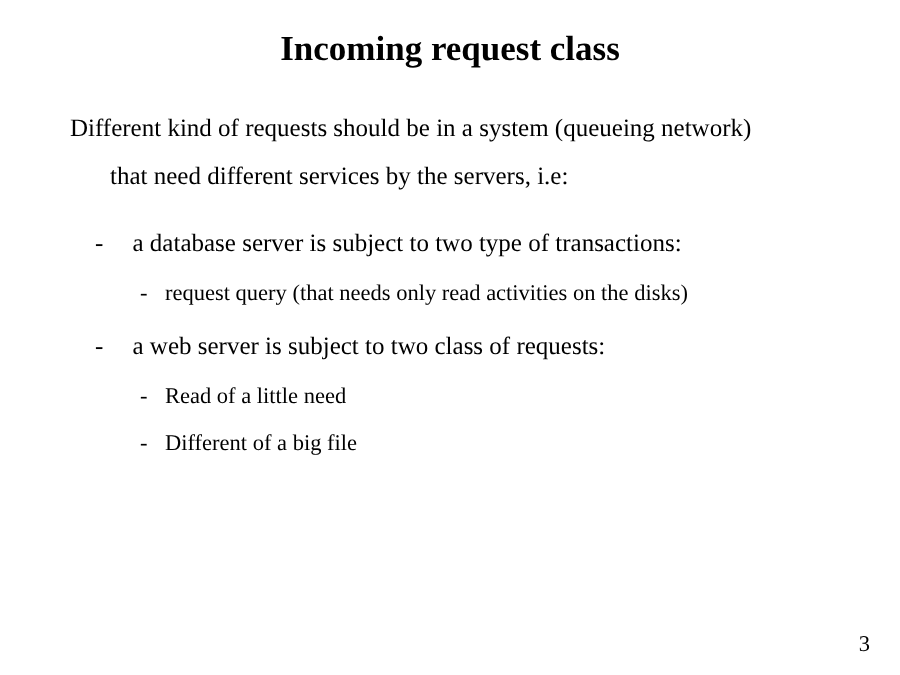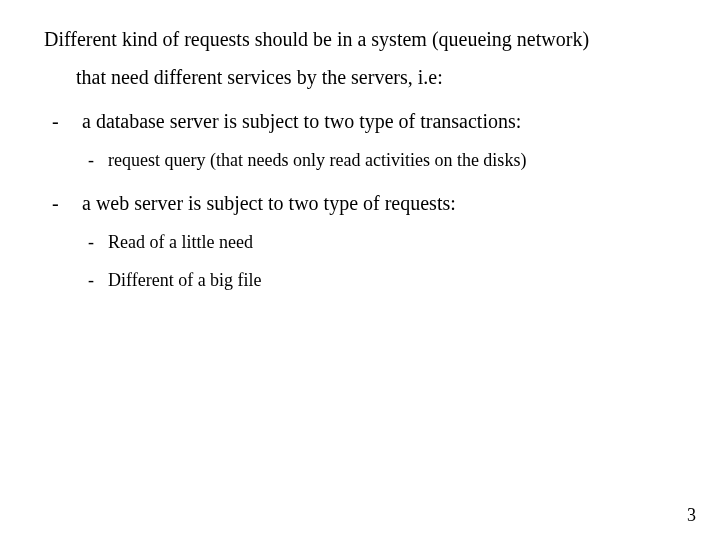--- a/index.html
+++ b/index.html
@@ -18,34 +18,34 @@
     box-sizing: border-box;
   }
   .title {
     text-align: center;
     font-weight: bold;
     font-size: 28px;
     padding-top: 24px;
     padding-bottom: 8px;
   }
   .body {
-    padding: 20px 44px 0 44px;
+    padding: 20px 44px 0 56px;
     font-size: 20px;
     line-height: 1.9;
   }
   .intro {
     margin-bottom: 4px;
   }
   .intro-line2 {
     padding-left: 32px;
   }
   ul.level1 {
     list-style: none;
     padding-left: 0;
-    margin: 4px;
+    margin: 16px;
   }
   ul.level1 > li {
     position: relative;
     padding-left: 34px;
     margin-top: 6px;
   }
   ul.level1 > li::before {
     content: "-";
     position: absolute;
     left: 4px;
@@ -78,36 +78,37 @@
     right: 24px;
     bottom: 14px;
     font-size: 18px;
   }
 </style>
 </head>
 <body>
 
 <div class="slide">
 
+  <div class="title">Incoming request class</div>
 
   <div class="body">
     <div class="intro">
       <span>Different kind of requests should be in a system (queueing network)</span><br>
       <span class="intro-line2">that need different services by the servers, i.e:</span>
     </div>
 
     <ul class="level1">
       <li>
         <span>a database server is subject to two type of transactions:</span>
         <ul class="level2">
           <li><span>request query (that needs only read activities on the disks)</span></li>
         </ul>
       </li>
       <li>
-        <span>a web server is subject to two type of requests:</span>
+        <span>a web server is subject to two class of requests:</span>
         <ul class="level2">
           <li><span>Read of a little need</span></li>
           <li><span>Different of a big file</span></li>
         </ul>
       </li>
     </ul>
   </div>
 
   <div class="pagenum">3</div>
 </div>

